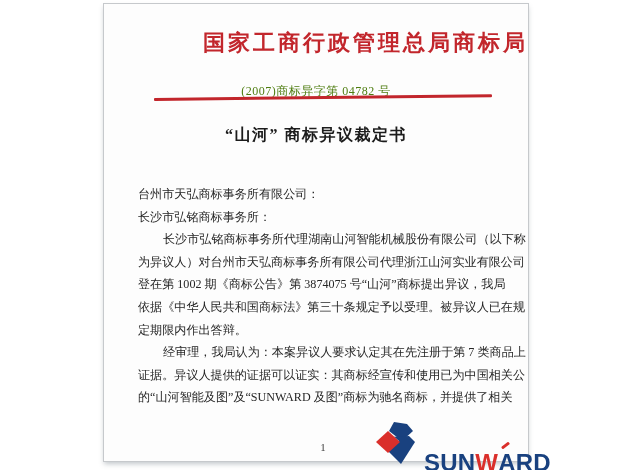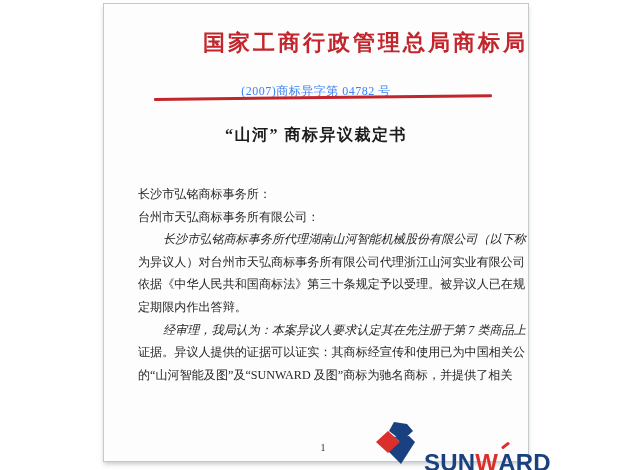--- a/index.html
+++ b/index.html
@@ -13,39 +13,39 @@
     background:#fdfdfd;border:1px solid #c6c9cc;
     box-shadow:0 3px 5px -1px rgba(120,130,140,.45);
   }
   .agency{
     position:absolute;top:24px;left:0;right:0;text-align:right;
     color:#c2262c;font-size:22px;font-weight:bold;letter-spacing:3px;
     white-space:nowrap;
   }
   .docnum{
     position:absolute;top:79px;left:0;right:0;text-align:center;
-    color:#3b82f6;font-size:12px;letter-spacing:.5px;white-space:nowrap;
+    color:#4d7c0f;font-size:12px;letter-spacing:.5px;white-space:nowrap;
   }
   .rule{
     position:absolute;top:94px;left:50px;width:338px;height:3px;
     background:#c2262c;transform:rotate(-0.65deg);transform-origin:left center;
     border-radius:1px;
   }
   .doctitle{
     position:absolute;top:121px;left:0;right:0;text-align:center;
     color:#1c1c1c;font-size:16px;font-weight:bold;letter-spacing:1.5px;
     white-space:nowrap;
   }
   .bodytext{
     position:absolute;top:179px;left:34px;width:390px;
     color:#262626;font-size:12.1px;line-height:22.6px;
     white-space:nowrap;
   }
   .bodytext .line{height:22.6px;}
-  .bodytext .indent{text-indent:25px;font-style:italic;}
+  .bodytext .indent{text-indent:25px;}
   .pagenum{
     position:absolute;top:437px;left:0;right:0;text-align:center;
     padding-left:14px;color:#444;font-size:11px;
   }
   .logo{
     position:absolute;top:417px;left:271px;width:154px;height:46px;
   }
   .logo-icon{position:absolute;left:0;top:1px;}
   .logo-text{
     position:absolute;left:49px;top:28px;
@@ -67,24 +67,25 @@
 
   <div class="agency">国家工商行政管理总局商标局</div>
 
   <div class="docnum">(2007)商标异字第 04782 号</div>
 
   <div class="rule"></div>
 
   <div class="doctitle">“山河” 商标异议裁定书</div>
 
   <div class="bodytext">
+    <div class="line">台州市天弘商标事务所有限公司：</div>
     <div class="line">长沙市弘铭商标事务所：</div>
-    <div class="line">台州市天弘商标事务所有限公司：</div>
     <div class="line indent">长沙市弘铭商标事务所代理湖南山河智能机械股份有限公司（以下称</div>
     <div class="line">为异议人）对台州市天弘商标事务所有限公司代理浙江山河实业有限公司</div>
+    <div class="line">登在第 1002 期《商标公告》第 3874075 号“山河”商标提出异议，我局</div>
     <div class="line">依据《中华人民共和国商标法》第三十条规定予以受理。被异议人已在规</div>
     <div class="line">定期限内作出答辩。</div>
     <div class="line indent">经审理，我局认为：本案异议人要求认定其在先注册于第 7 类商品上</div>
     <div class="line">证据。异议人提供的证据可以证实：其商标经宣传和使用已为中国相关公</div>
     <div class="line">的“山河智能及图”及“SUNWARD 及图”商标为驰名商标，并提供了相关</div>
   </div>
 
   <div class="pagenum">1</div>
 
   <div class="logo">

